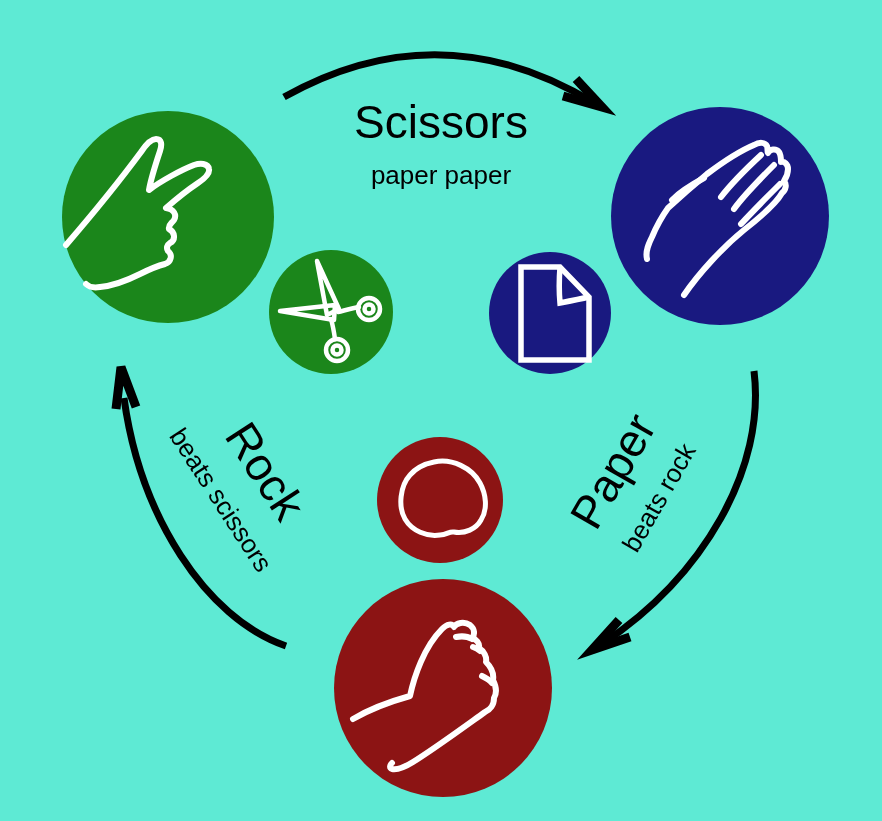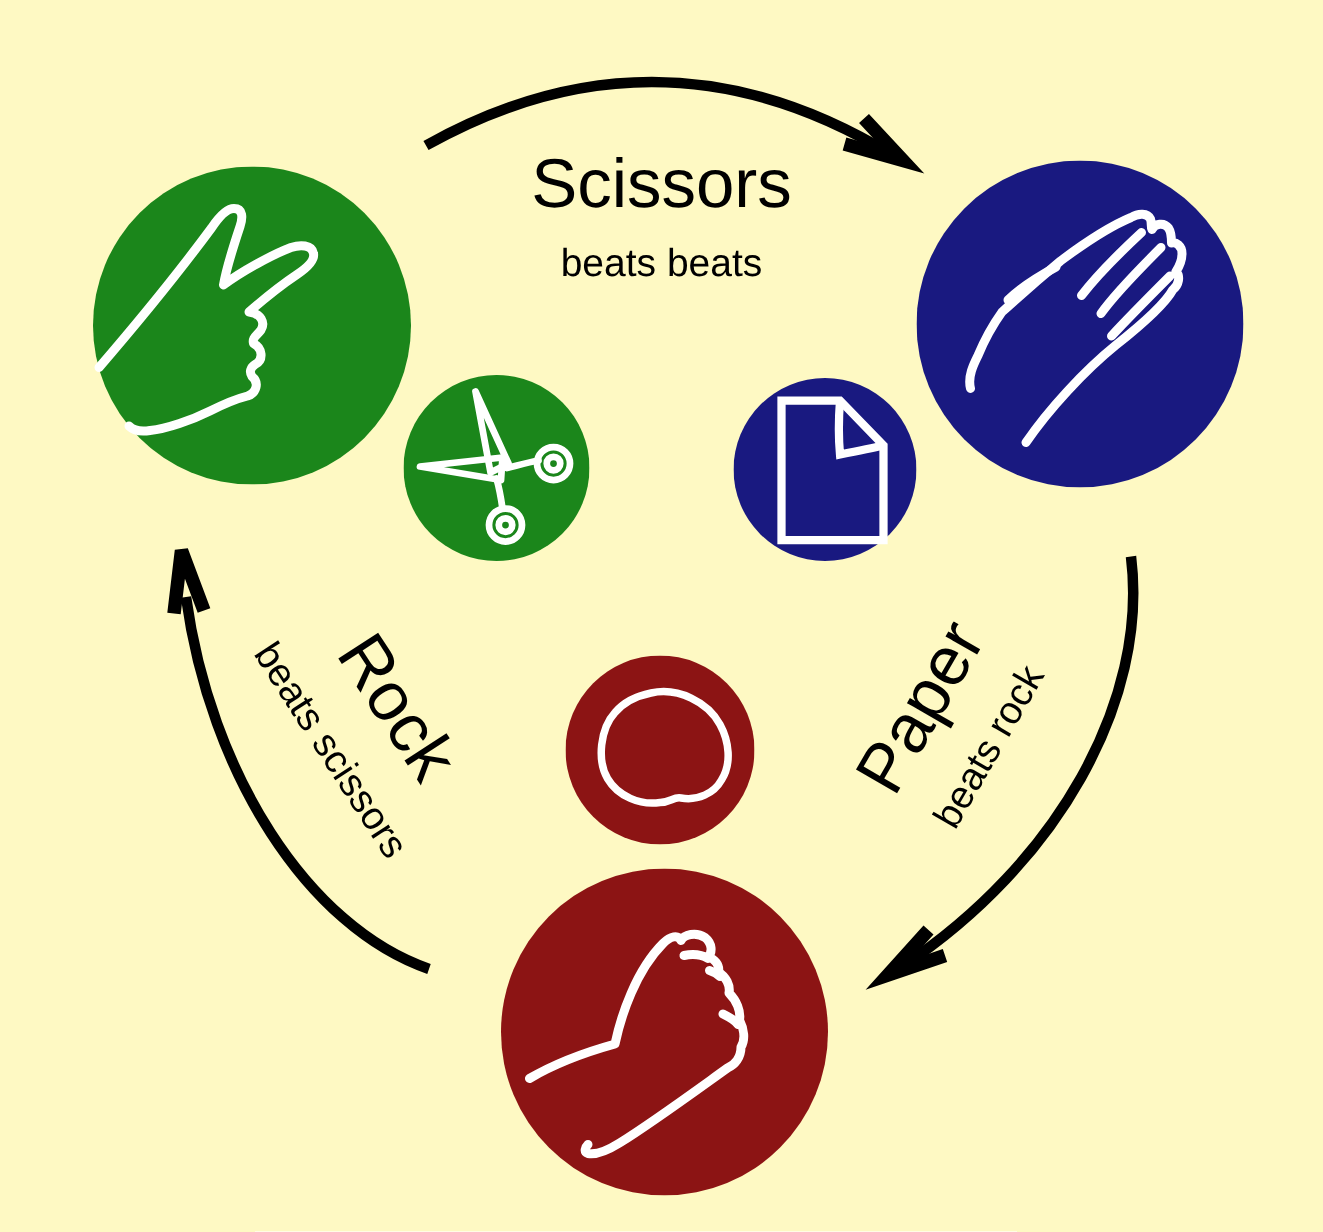--- a/index.html
+++ b/index.html
@@ -1,19 +1,19 @@
 <!DOCTYPE html>
 <html><head>
 <meta charset="utf-8">
 <style>
   html,body{margin:0;padding:0;background:#fff;}
   #canvas{
     position:relative;
     width:882px;height:821px;
-    background:#fef9c3;
+    background:#5eead4;
     font-family:"Liberation Sans","DejaVu Sans",sans-serif;
     overflow:hidden;
   }
   .abs{position:absolute;}
   svg{display:block;}
   .icon-stroke{fill:none;stroke:#ffffff;stroke-linecap:round;stroke-linejoin:round;}
   .label-block{
     display:flex;flex-direction:column;align-items:center;
     width:320px;text-align:center;color:#000;
   }
@@ -144,21 +144,21 @@
                C 71,188 63,191 58,190
                C 55,189 56,186 58,184"></path>
       <path d="M 122,58 C 127,57 133,57 138,60"></path>
       <path d="M 139,68 C 142,69 144,70 146,72"></path>
       <path d="M 148,97 C 152,99 156,101 158,104"></path>
     </g>
   </svg>
 
   <div id="edge-label-top" class="abs label-block">
     <div class="label-title">Scissors</div>
-    <div class="label-sub">beats beats</div>
+    <div class="label-sub">paper paper</div>
   </div>
 
   <div id="edge-label-left" class="abs label-block">
     <div class="label-title">Rock</div>
     <div class="label-sub">beats scissors</div>
   </div>
 
   <div id="edge-label-right" class="abs label-block">
     <div class="label-title">Paper</div>
     <div class="label-sub">beats rock</div>

